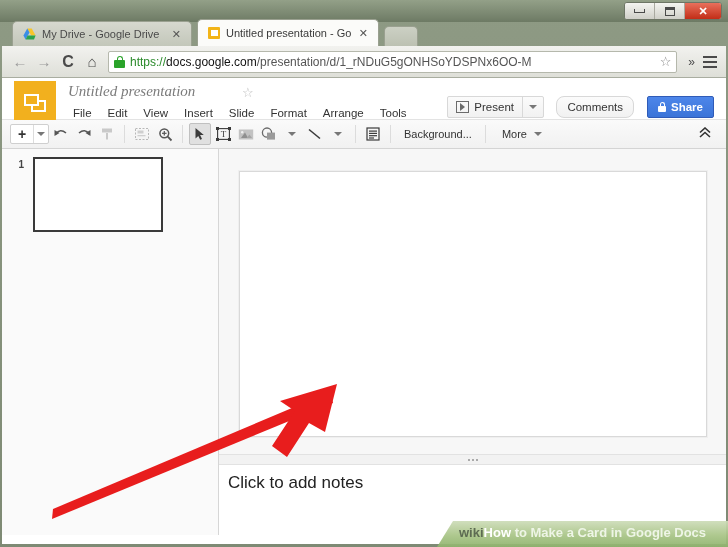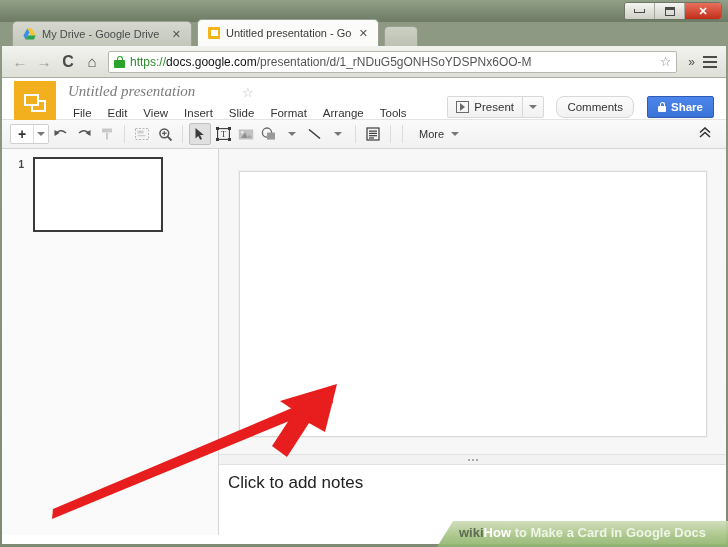--- a/index.html
+++ b/index.html
@@ -467,20 +467,21 @@
       <div class="tb">
         <svg width="14" height="14" viewBox="0 0 14 14">
           <rect x="1" y="1" width="12" height="12" fill="none" stroke="#3b3b3b" stroke-width="1.2"></rect>
           <rect x="3" y="3.5" width="8" height="1.2" fill="#3b3b3b"></rect>
           <rect x="3" y="5.8" width="8" height="1.2" fill="#3b3b3b"></rect>
           <rect x="3" y="8.1" width="8" height="1.2" fill="#3b3b3b"></rect>
           <rect x="3" y="10.4" width="5" height="1.2" fill="#3b3b3b"></rect>
         </svg>
       </div>
       <div class="tb-sep"></div>
+      <div class="tb tb-label">Background...</div>
       <div class="tb-sep"></div>
       <div class="tb">
         <span class="tb-label">More</span>
         <span class="caret"></span>
       </div>
       <div class="collapse">
         <svg width="14" height="12" viewBox="0 0 14 12">
           <polyline points="2,5.5 7,1 12,5.5" fill="none" stroke="#333" stroke-width="1.6"></polyline>
           <polyline points="2,10 7,5.5 12,10" fill="none" stroke="#333" stroke-width="1.6"></polyline>
         </svg>

